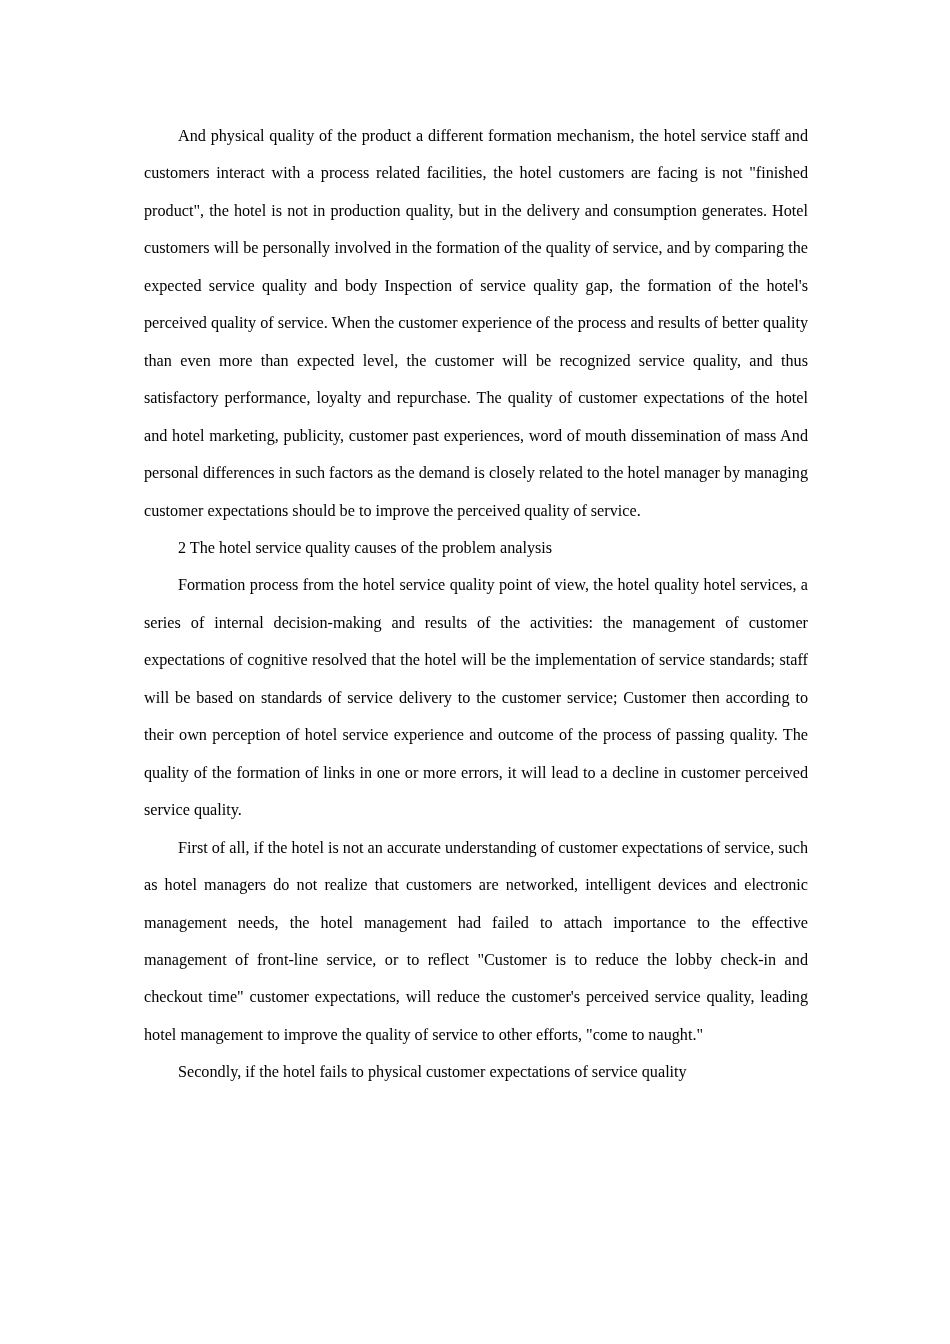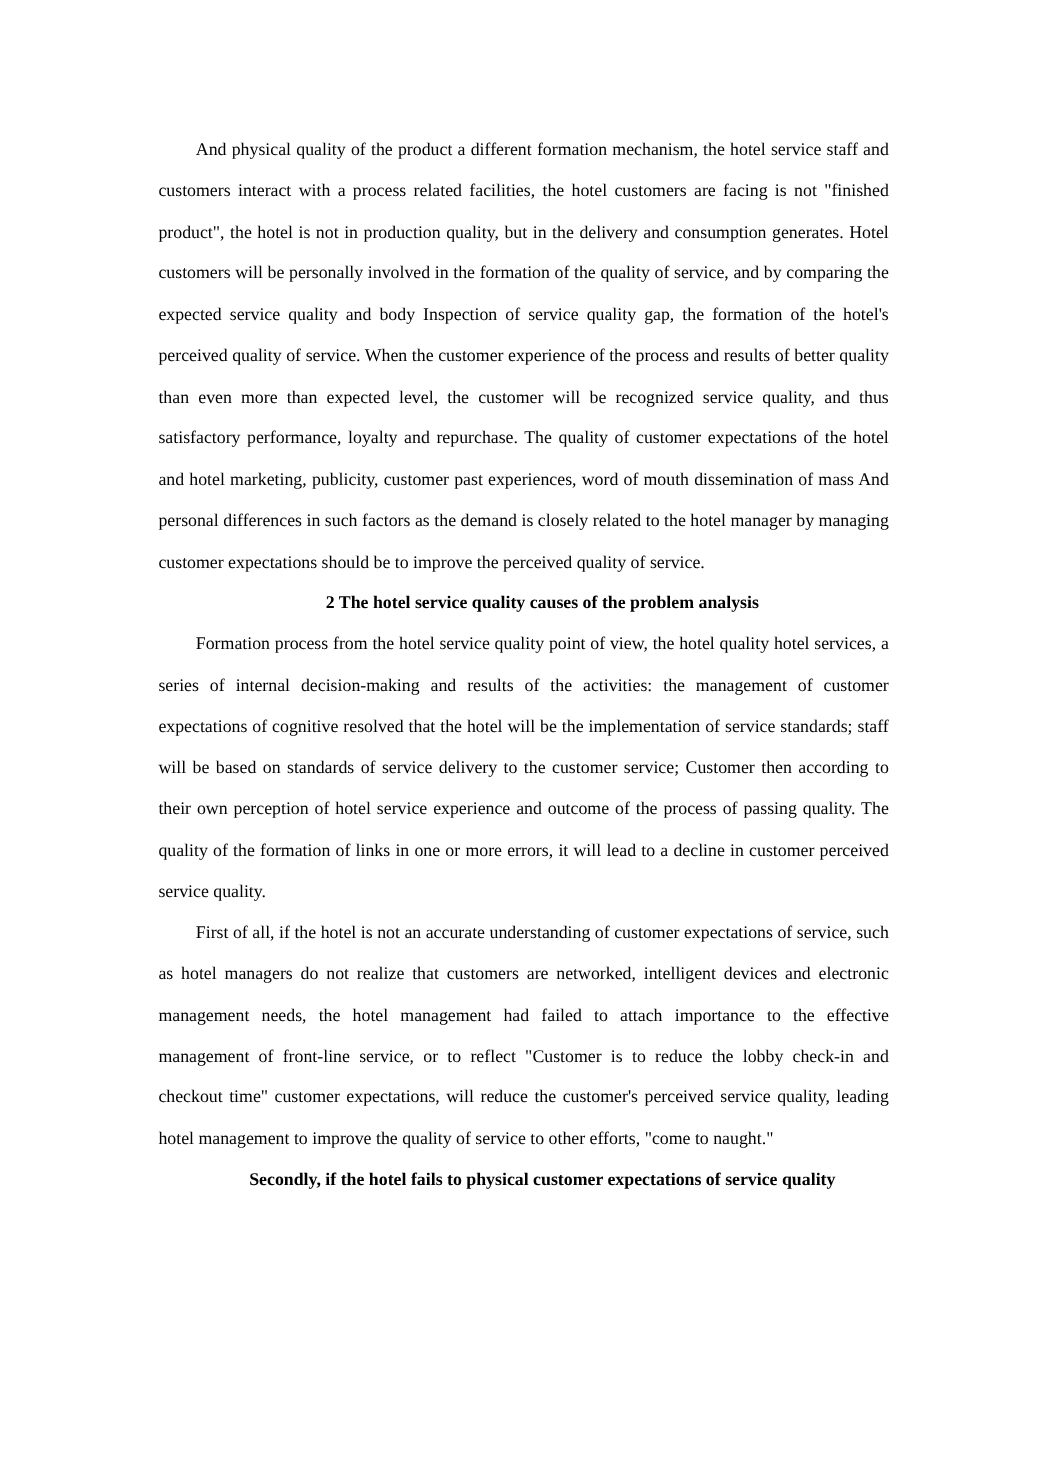--- a/index.html
+++ b/index.html
@@ -37,22 +37,21 @@
     text-align: justify;
     text-justify: inter-word;
     text-indent: 34px;
     letter-spacing: 0px;
     word-spacing: 0px;
     hyphens: none;
     -webkit-hyphens: none;
   }
   
   p.para.nostretch {
-    text-align: center;
-    font-weight: bold;
+    text-align: left;
   }
 </style>
 </head>
 <body>
 
 <div class="page">
   <div class="text-column">
 
     <p class="para">And physical quality of the product a different formation mechanism, the hotel service staff and customers interact with a process related facilities, the hotel customers are facing is not "finished product", the hotel is not in production quality, but in the delivery and consumption generates. Hotel customers will be personally involved in the formation of the quality of service, and by comparing the expected service quality and body Inspection of service quality gap, the formation of the hotel's perceived quality of service. When the customer experience of the process and results of better quality than even more than expected level, the customer will be recognized service quality, and thus satisfactory performance, loyalty and repurchase. The quality of customer expectations of the hotel and hotel marketing, publicity, customer past experiences, word of mouth dissemination of mass And personal differences in such factors as the demand is closely related to the hotel manager by managing customer expectations should be to improve the perceived quality of service.</p>
 

